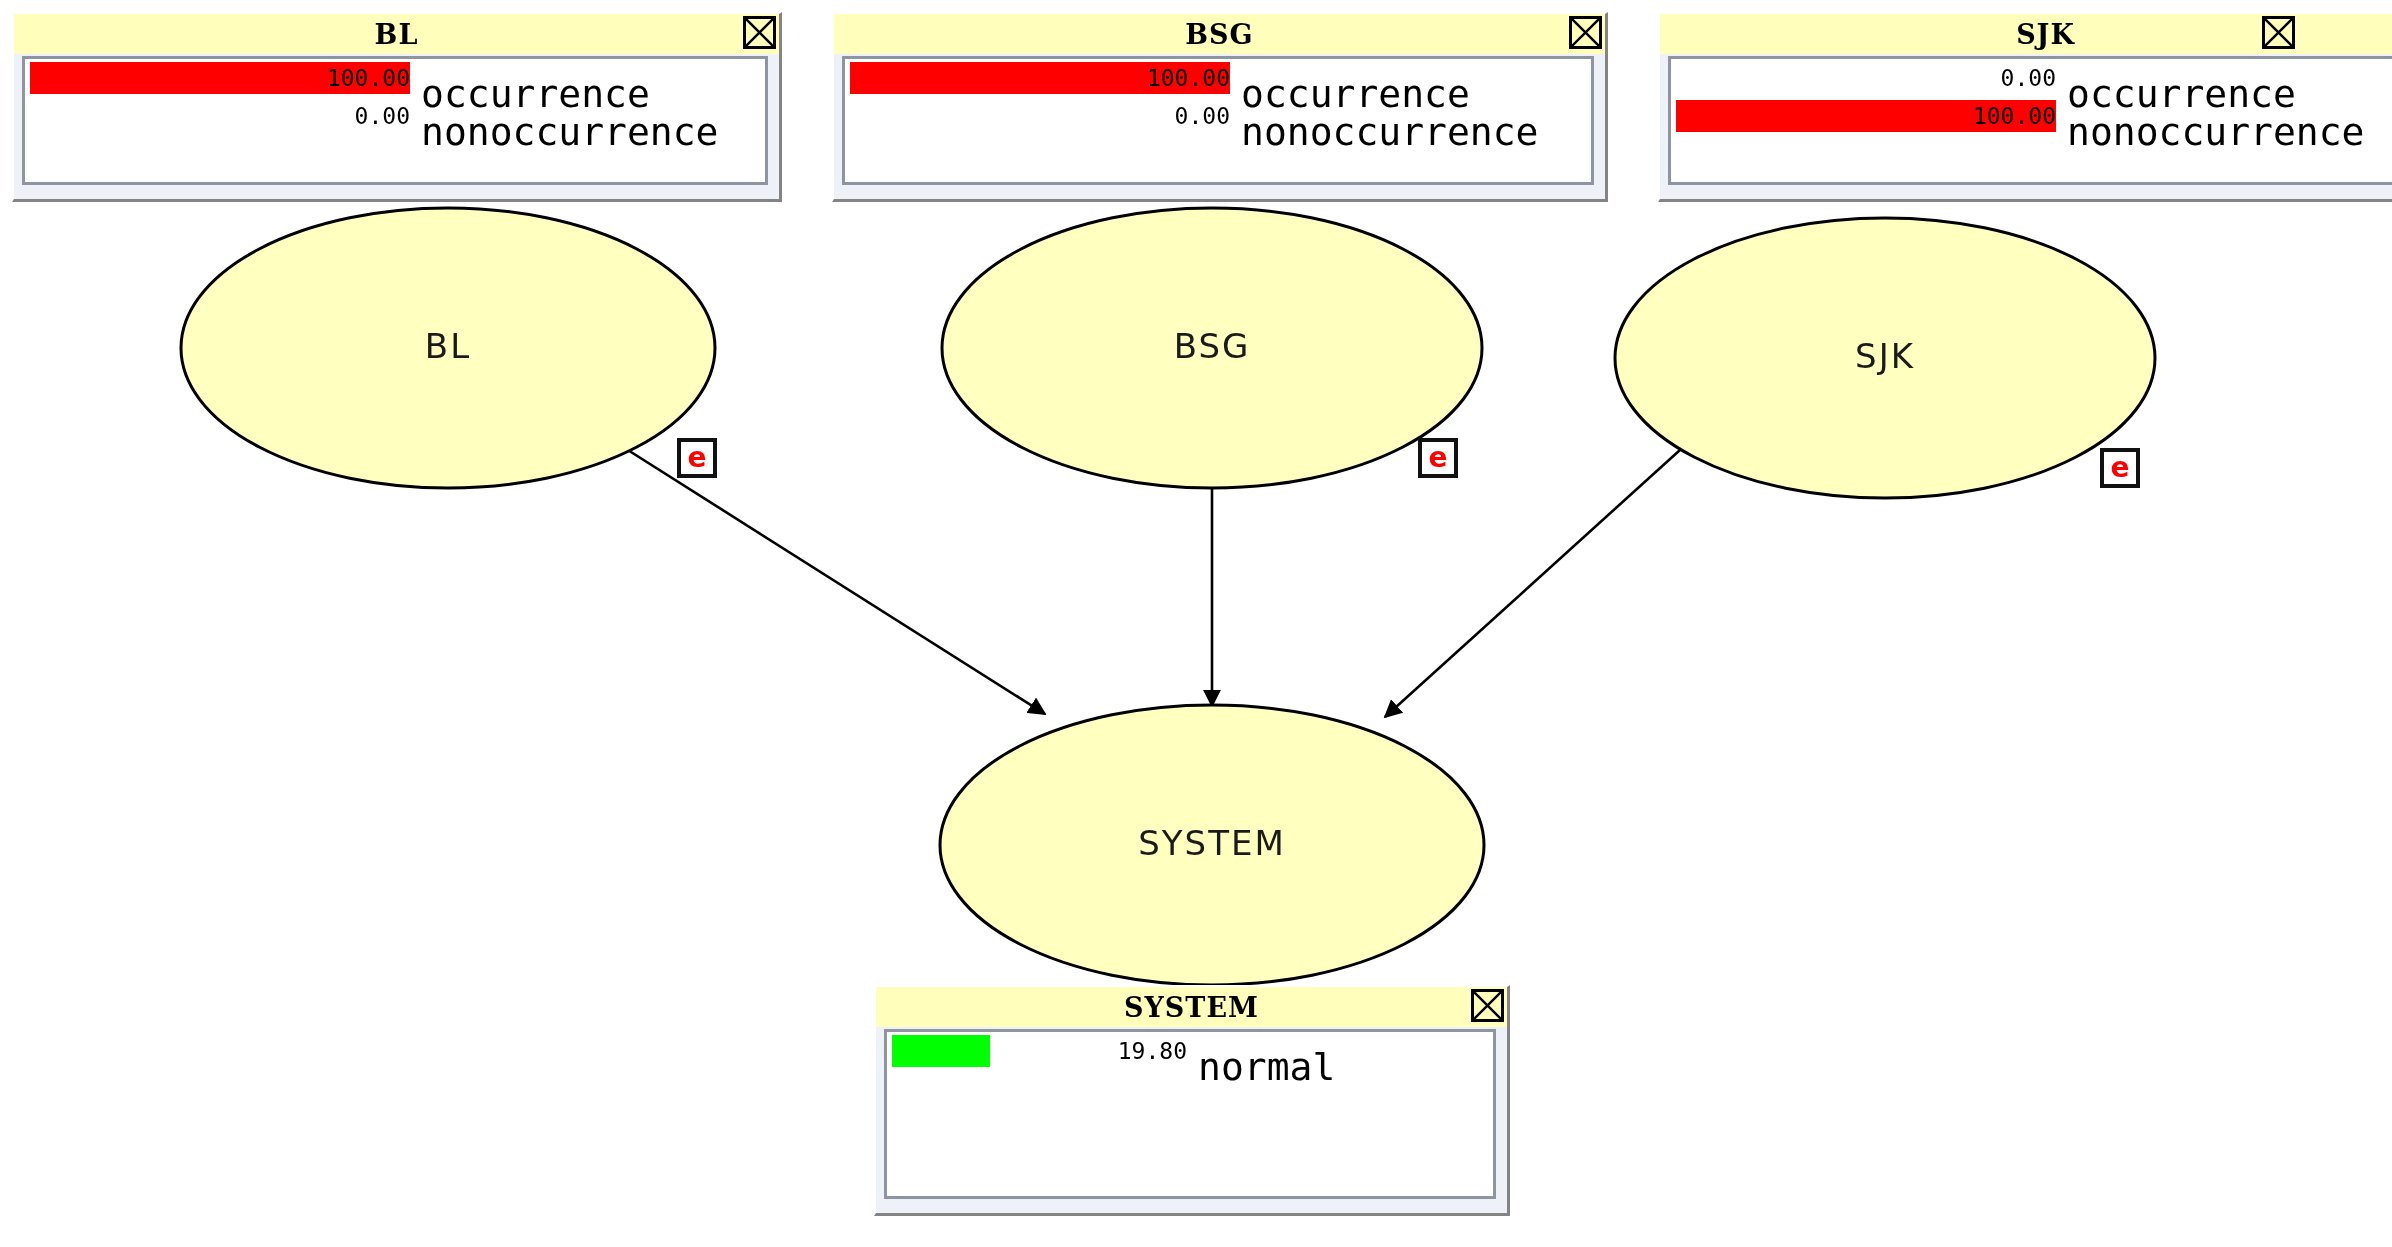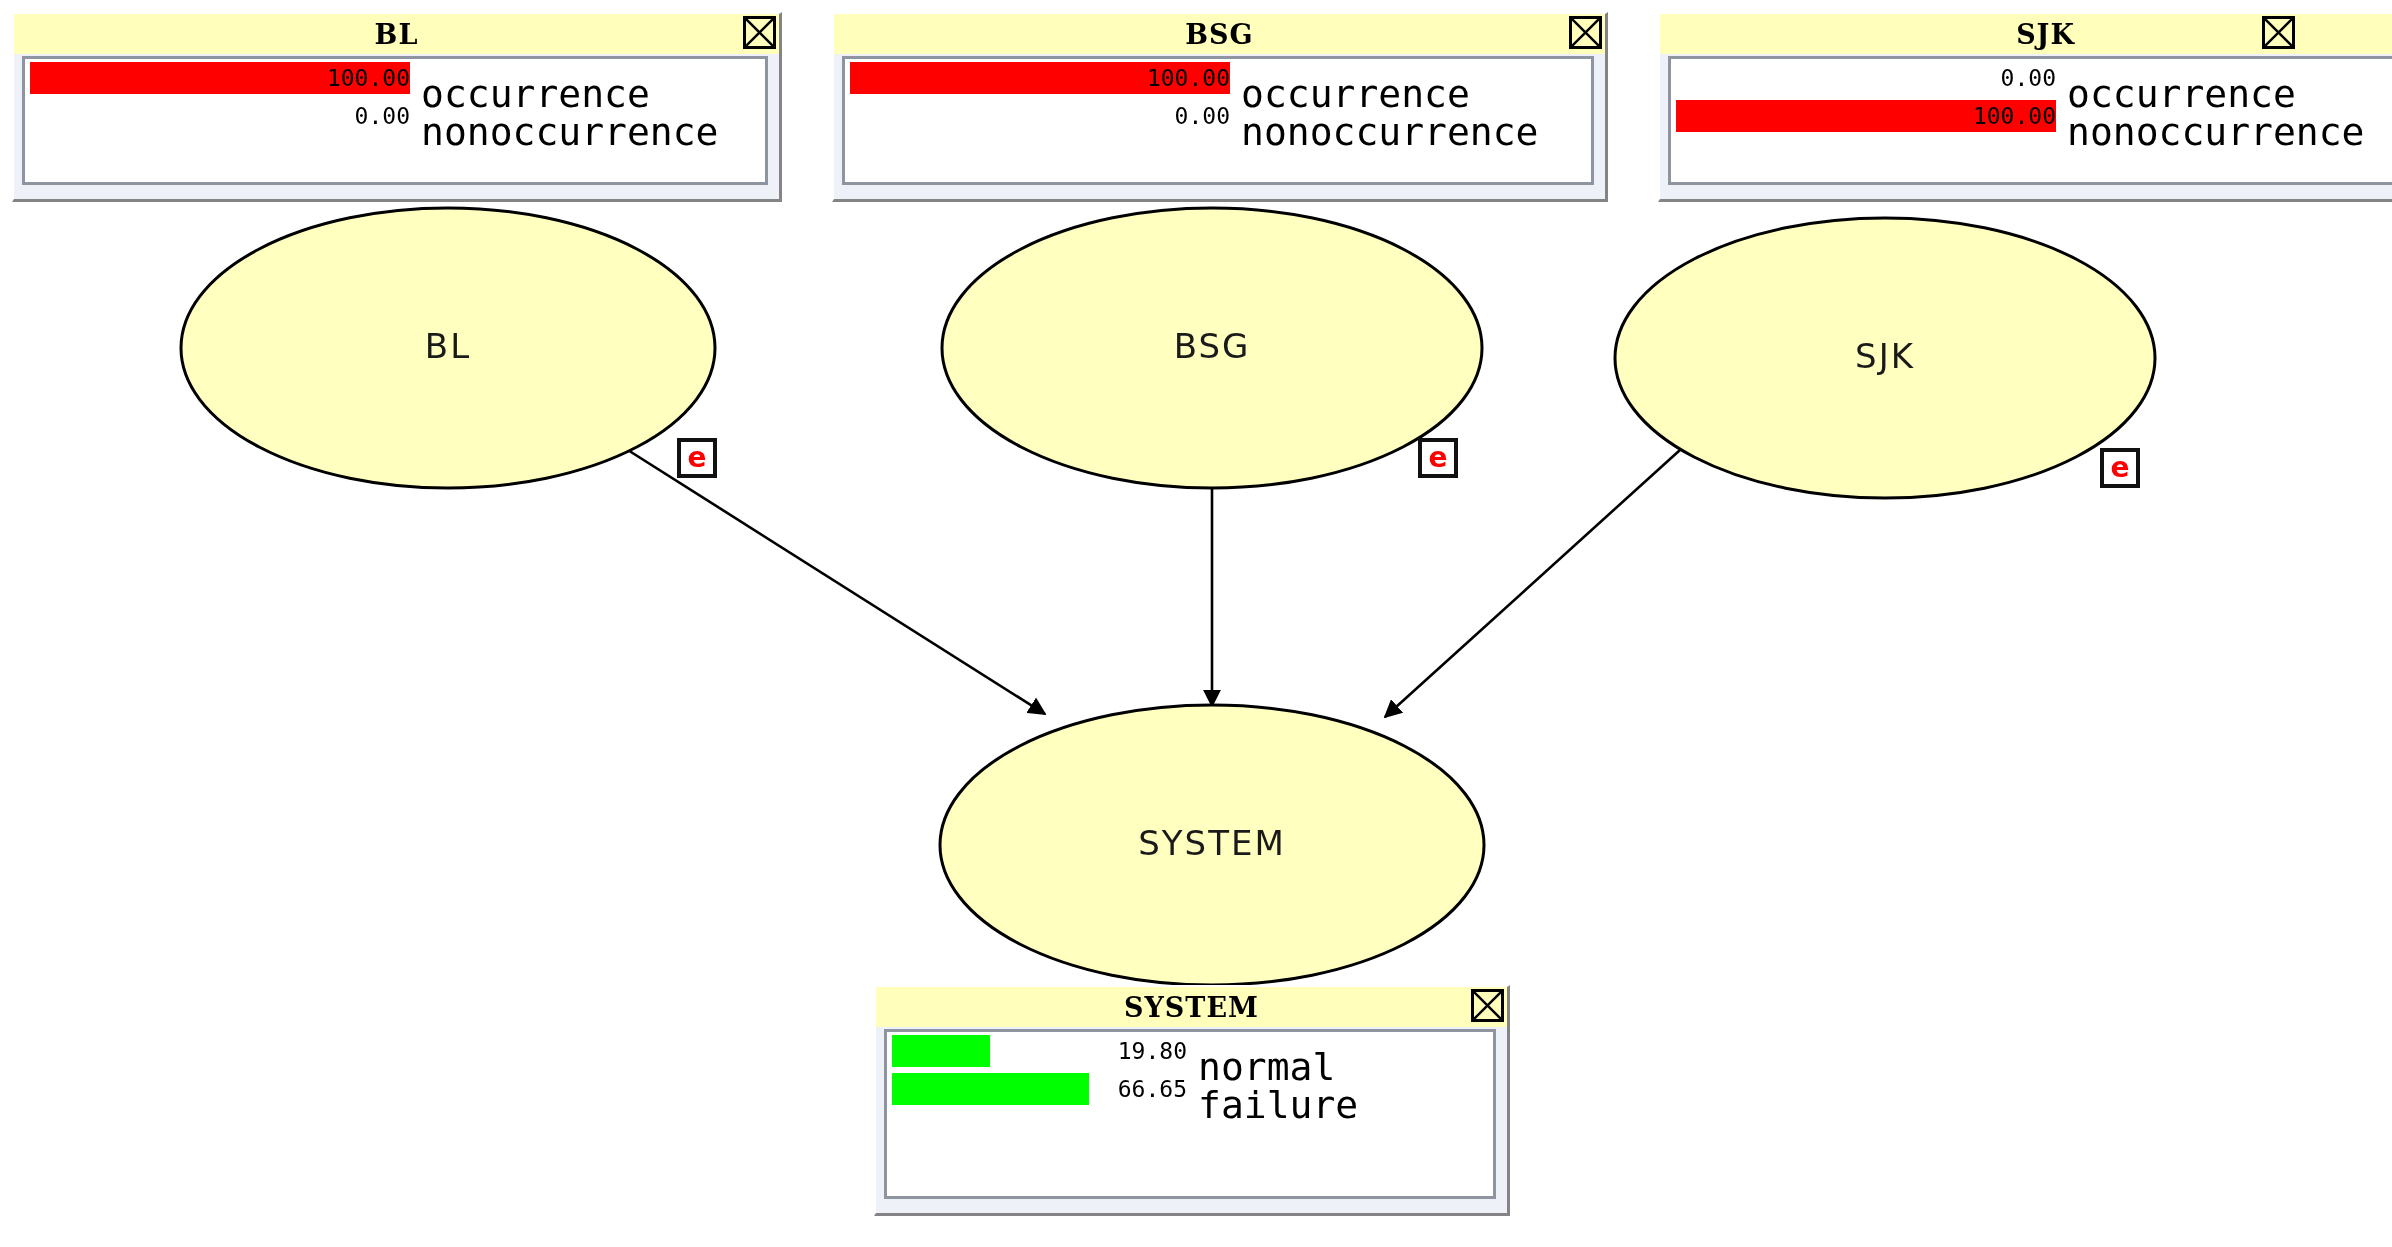--- a/index.html
+++ b/index.html
@@ -297,23 +297,16 @@
       </div>
     </div>
     <div class="panel-body">
       <div class="bar-row">
         <div class="bar-track" style="width:295px;">
           <div class="bar-fill" style="width:33.35%; background:#00ff00;"></div>
         </div>
         <div class="bar-value" style="width:295px;">19.80</div>
         <div class="bar-label" style="left:311px;">normal</div>
       </div>
-      <div class="bar-row">
-        <div class="bar-track" style="width:295px;">
-          <div class="bar-fill" style="width:66.65%; background:#00ff00;"></div>
-        </div>
-        <div class="bar-value" style="width:295px;">66.65</div>
-        <div class="bar-label" style="left:311px;">failure</div>
-      </div>
     </div>
   </div>
 
 </div>
 
 </body></html>

